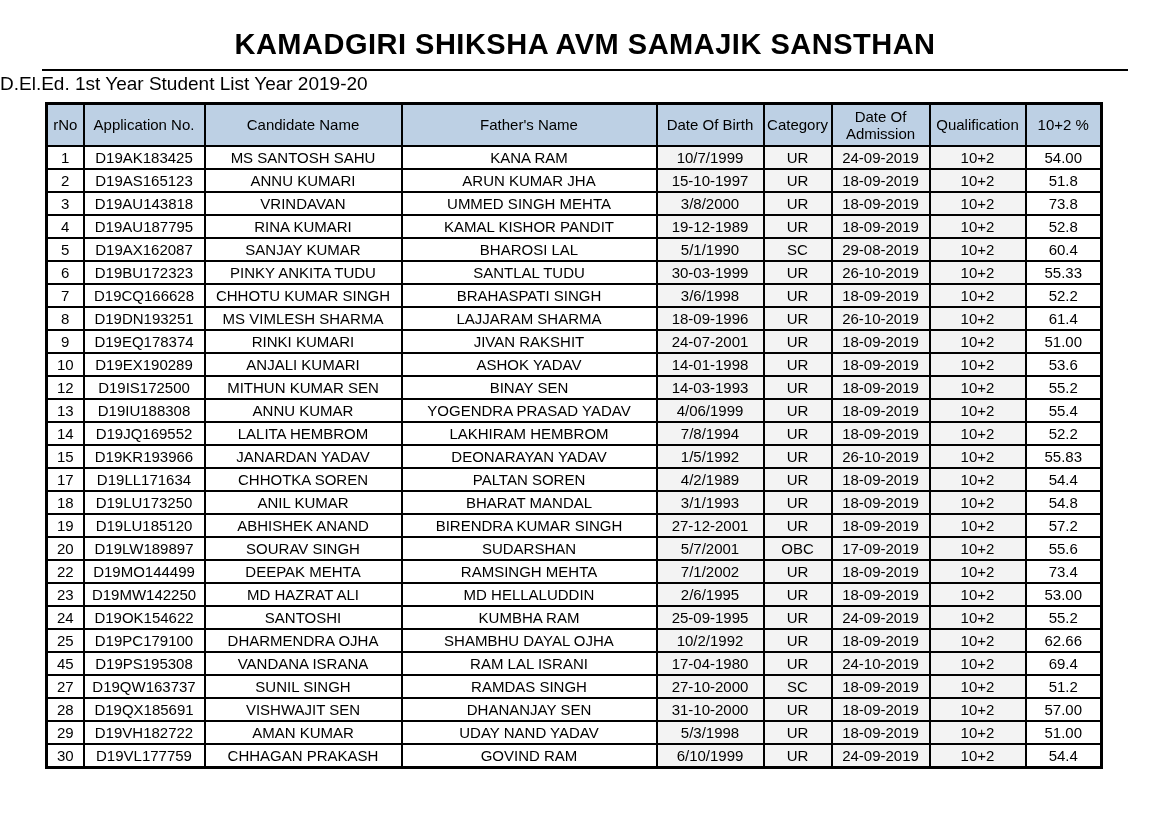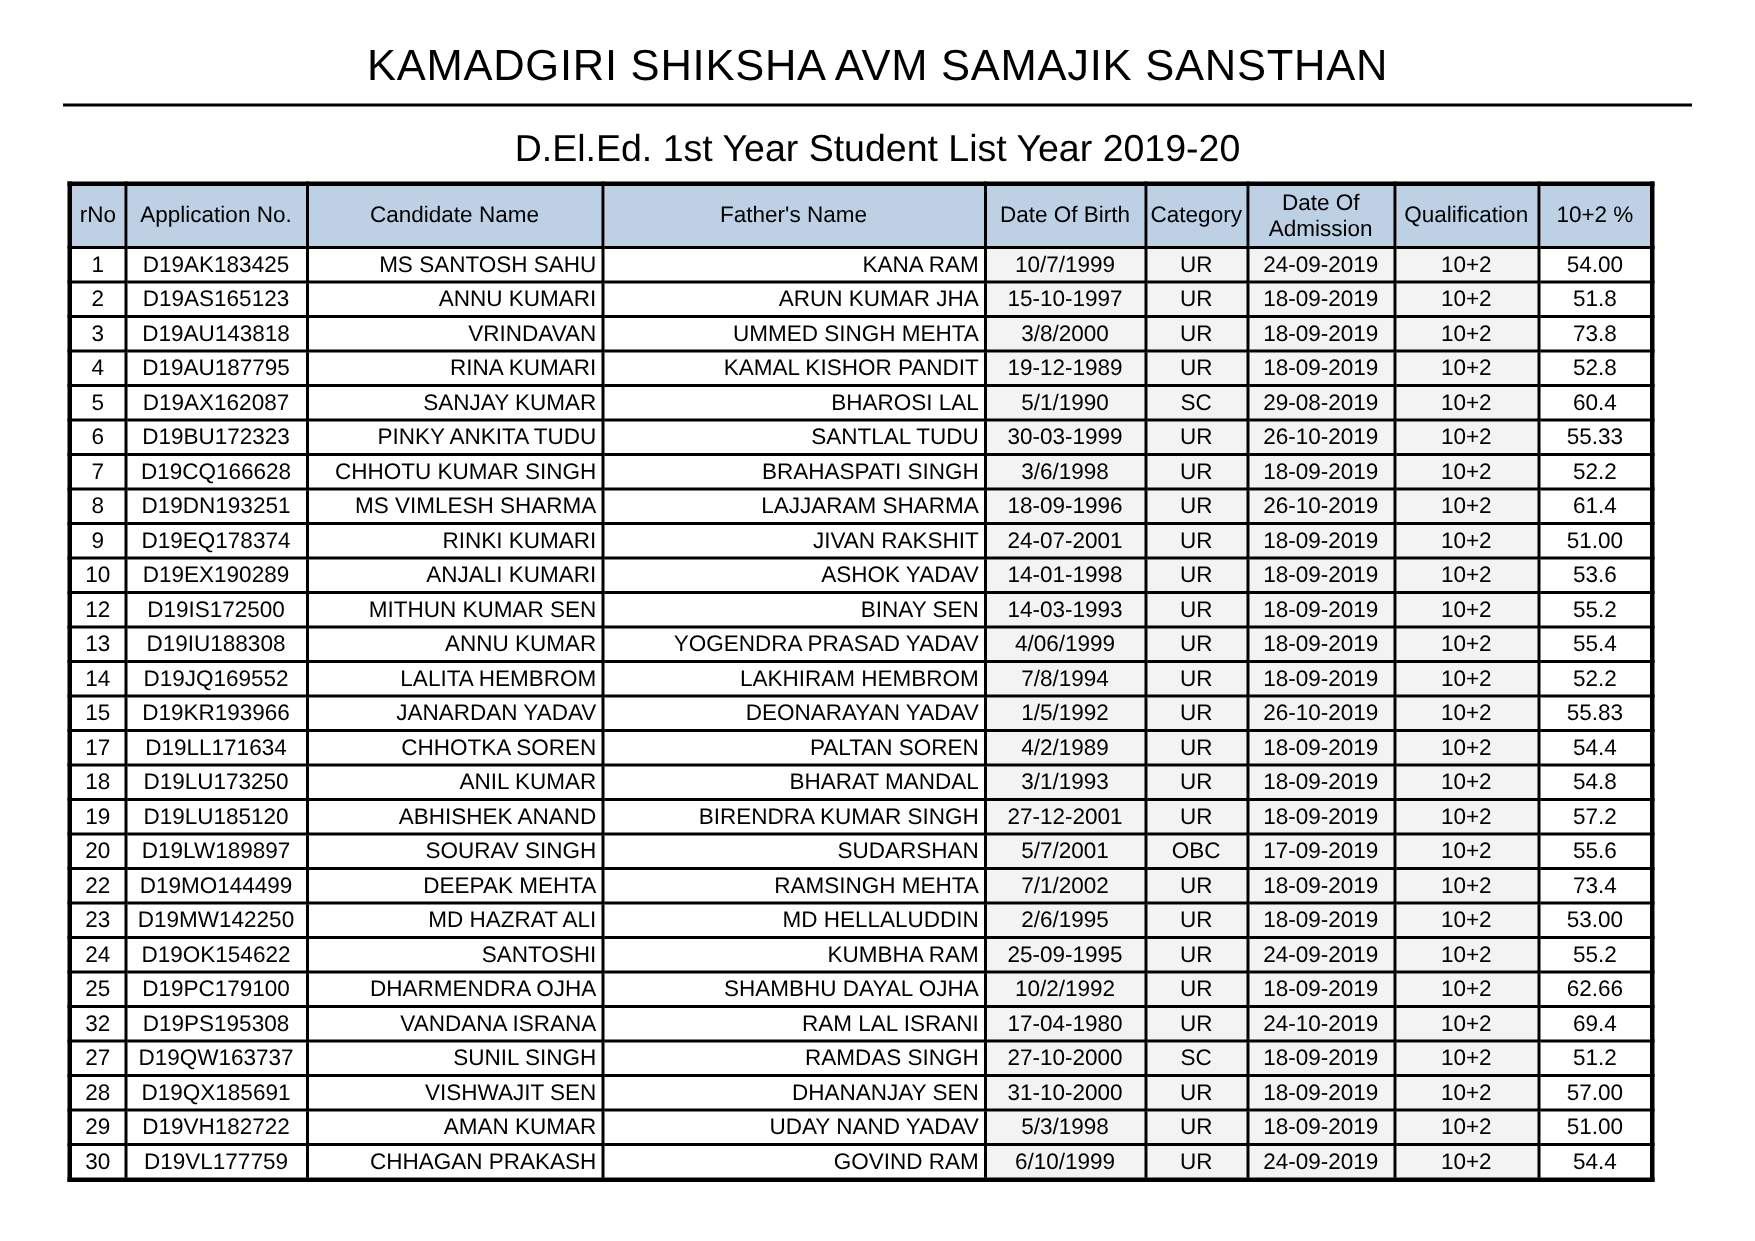--- a/index.html
+++ b/index.html
@@ -7,29 +7,29 @@
     --border-col:#000000;
     --shaded-bg:#f3f3f3;
   }
   html,body{margin:0;padding:0;}
   body{
     width:1170px;height:827px;background:#ffffff;
     font-family:"Liberation Sans", sans-serif;color:#000;
     overflow:hidden;
   }
   .page-title{
-    text-align:center;font-weight:normal;font-size:29px;
+    text-align:center;font-weight:bold;font-size:29px;
     margin-top:28px;letter-spacing:0.5px;
   }
   .title-rule{
     width:1086px;margin:8px auto 2px auto;
     border:none;border-top:2px solid var(--border-col);height:0;
   }
   .page-subtitle{
-    text-align:center;font-size:25px;margin-top:14px;
+    text-align:left;font-size:19px;margin-top:2px;
   }
   table.student-table{
     border-collapse:collapse;table-layout:fixed;
     width:1055px;margin:7px 0 0 45px;
     border:3px solid var(--border-col);
   }
   .student-table th,.student-table td{
     border:2px solid var(--border-col);
     font-size:15px;overflow:hidden;
   }
@@ -37,21 +37,21 @@
     background:var(--header-bg);
     font-weight:normal;height:40px;
     text-align:center;white-space:normal;line-height:1.15;
     padding:0 2px;
   }
   .student-table td{
     height:21px;white-space:nowrap;padding:0 3px;
     background:#ffffff;
   }
   .c-center{text-align:center;}
-  .c-left{text-align:right;padding-left:4px;}
+  .c-left{text-align:center;padding-left:4px;}
   td.shaded{background:var(--shaded-bg);}
 </style>
 </head>
 <body>
 
 <div class="page-title">KAMADGIRI SHIKSHA AVM SAMAJIK SANSTHAN</div>
 <hr class="title-rule">
 <div class="page-subtitle">D.El.Ed. 1st Year Student List Year 2019-20</div>
 
 <table class="student-table">
@@ -316,21 +316,21 @@
         <td class="c-center">D19PC179100</td>
         <td class="c-left">DHARMENDRA OJHA</td>
         <td class="c-left">SHAMBHU DAYAL OJHA</td>
         <td class="c-center shaded">10/2/1992</td>
         <td class="c-center shaded">UR</td>
         <td class="c-center shaded">18-09-2019</td>
         <td class="c-center shaded">10+2</td>
         <td class="c-center">62.66</td>
       </tr>
       <tr>
-        <td class="c-center">32</td>
+        <td class="c-center">45</td>
         <td class="c-center">D19PS195308</td>
         <td class="c-left">VANDANA ISRANA</td>
         <td class="c-left">RAM LAL ISRANI</td>
         <td class="c-center shaded">17-04-1980</td>
         <td class="c-center shaded">UR</td>
         <td class="c-center shaded">24-10-2019</td>
         <td class="c-center shaded">10+2</td>
         <td class="c-center">69.4</td>
       </tr>
       <tr>

